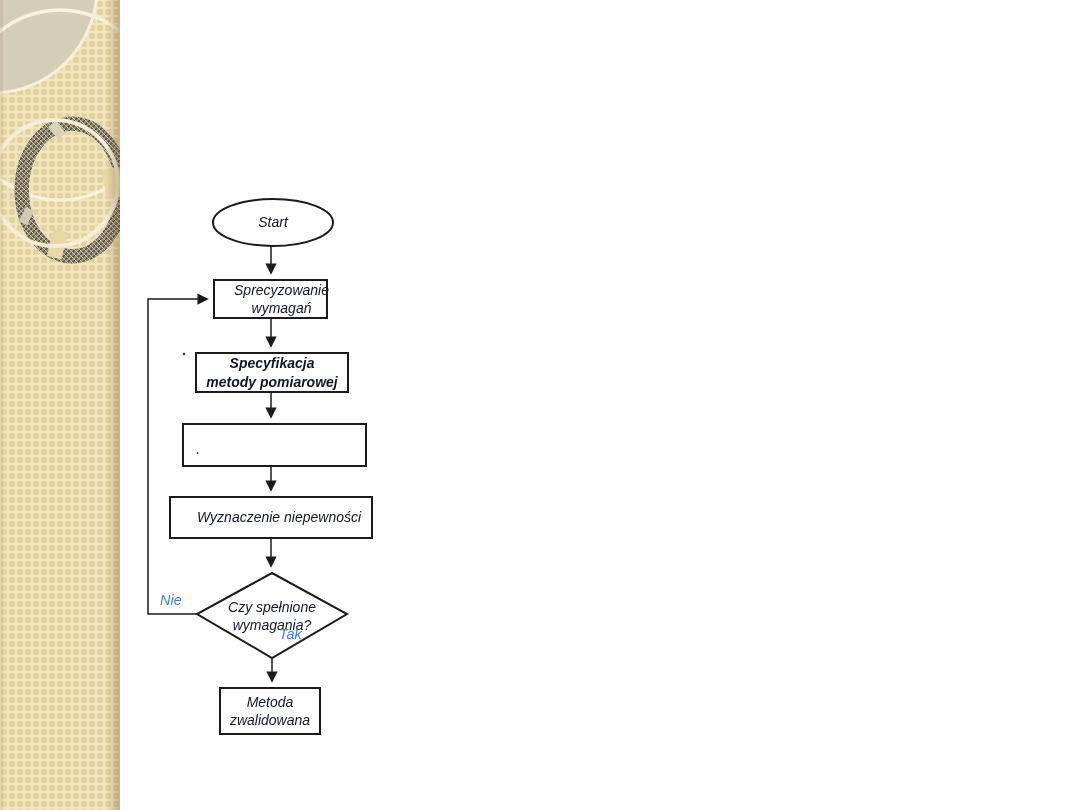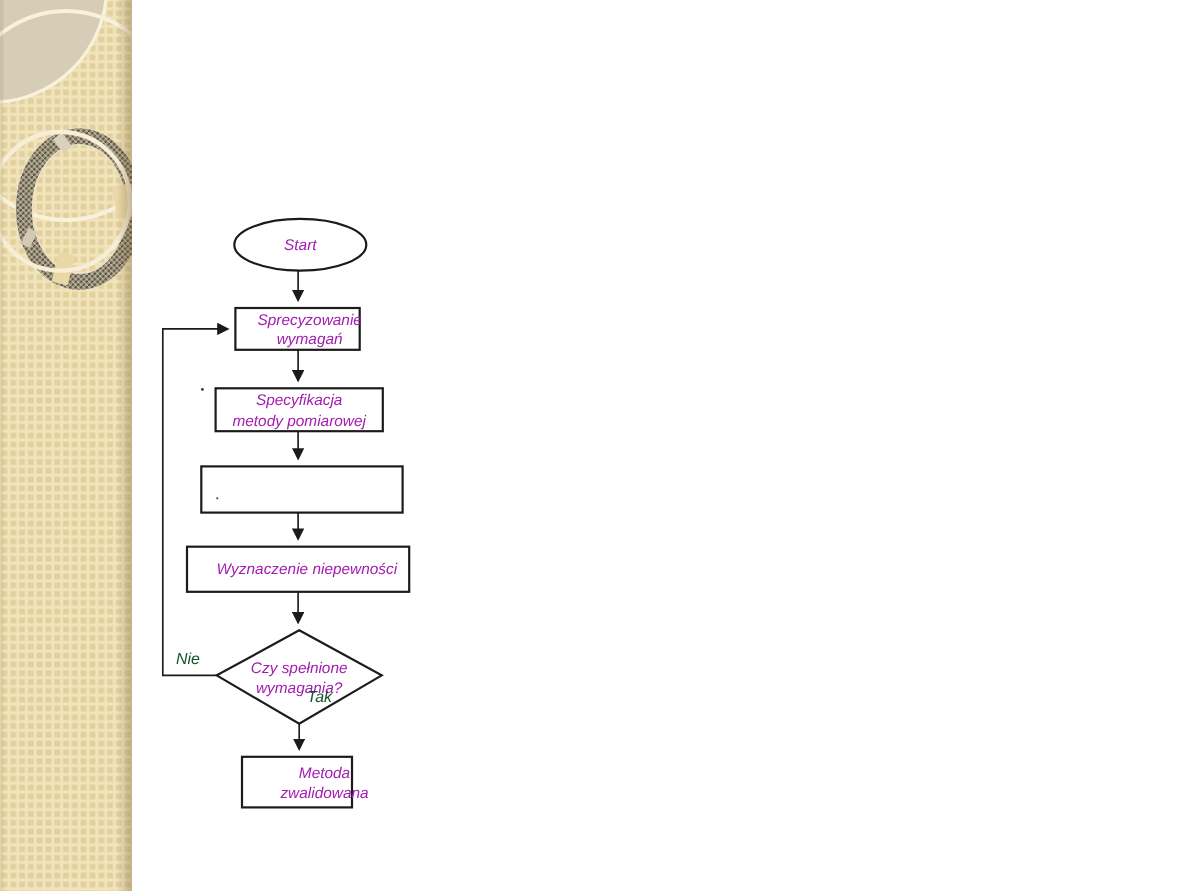--- a/index.html
+++ b/index.html
@@ -22,28 +22,28 @@
     width: 1080px; height: 810px;
   }
   .fc-svg { position: absolute; left: 0; top: 0; }
   .fc-label {
     position: absolute;
     display: flex;
     align-items: center;
     justify-content: center;
     text-align: center;
     font: italic 14px/1.32 "Liberation Sans", sans-serif;
-    color: #a21caf;
+    color: #0f172a;
     white-space: pre-line;
     pointer-events: none;
   }
   .fc-edge-label {
     position: absolute;
     font: italic 14.5px/1.2 "Liberation Sans", sans-serif;
-    color: #14532d;
+    color: #3b82f6;
     white-space: nowrap;
   }
 </style>
 </head>
 <body>
 
 <div class="slide">
 
   <div class="sidebar">
     <svg width="120" height="810" viewBox="0 0 120 810">
@@ -115,30 +115,30 @@
 
       <circle cx="184" cy="354" r="1.3" fill="#3a3a3a"></circle>
       <circle cx="197.5" cy="453" r="1" fill="#4a4a4a"></circle>
     </svg>
 
     <div class="fc-label" style="left:213px; top:200px; width:120px; height:45px;">Start</div>
 
     <div class="fc-label" style="left:214px; top:280px; width:135px; height:38px;">Sprecyzowanie
 wymagań</div>
 
-    <div class="fc-label" style="left:196px; top:353px; width:152px; height:39px;">Specyfikacja
+    <div class="fc-label" style="left:196px; top:353px; width:152px; height:39px;font-weight:bold;">Specyfikacja
 metody pomiarowej</div>
 
 
     <div class="fc-label" style="left:170px; top:497px; width:218px; height:41px;">Wyznaczenie niepewności</div>
 
     <div class="fc-label" style="left:202px; top:576px; width:140px; height:80px;">Czy spełnione
 wymagania?</div>
 
-    <div class="fc-label" style="left:220px; top:688px; width:100px; height:46px;padding-left:25px;">Metoda
+    <div class="fc-label" style="left:220px; top:688px; width:100px; height:46px;">Metoda
 zwalidowana</div>
 
     <div class="fc-edge-label" style="left:279px; top:626px;">Tak</div>
 
     <div class="fc-edge-label" style="left:160px; top:592px;">Nie</div>
   </div>
 
 </div>
 
 </body></html>

